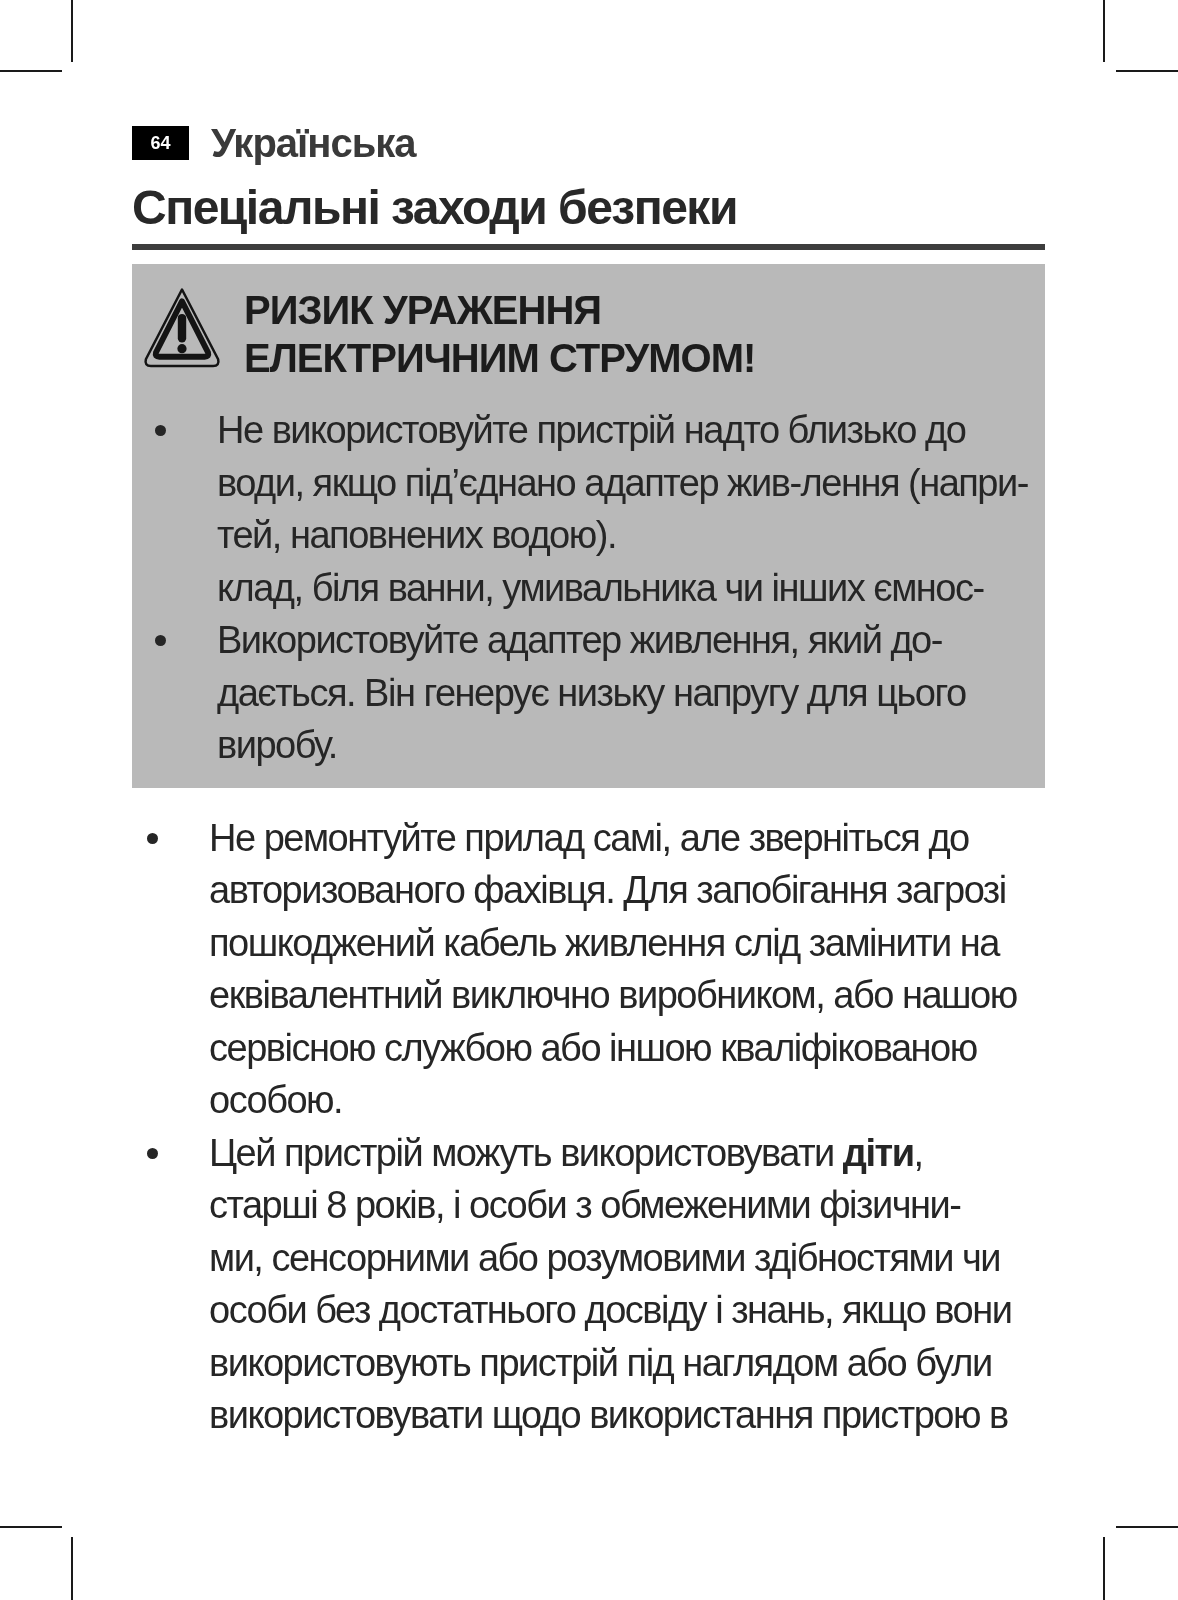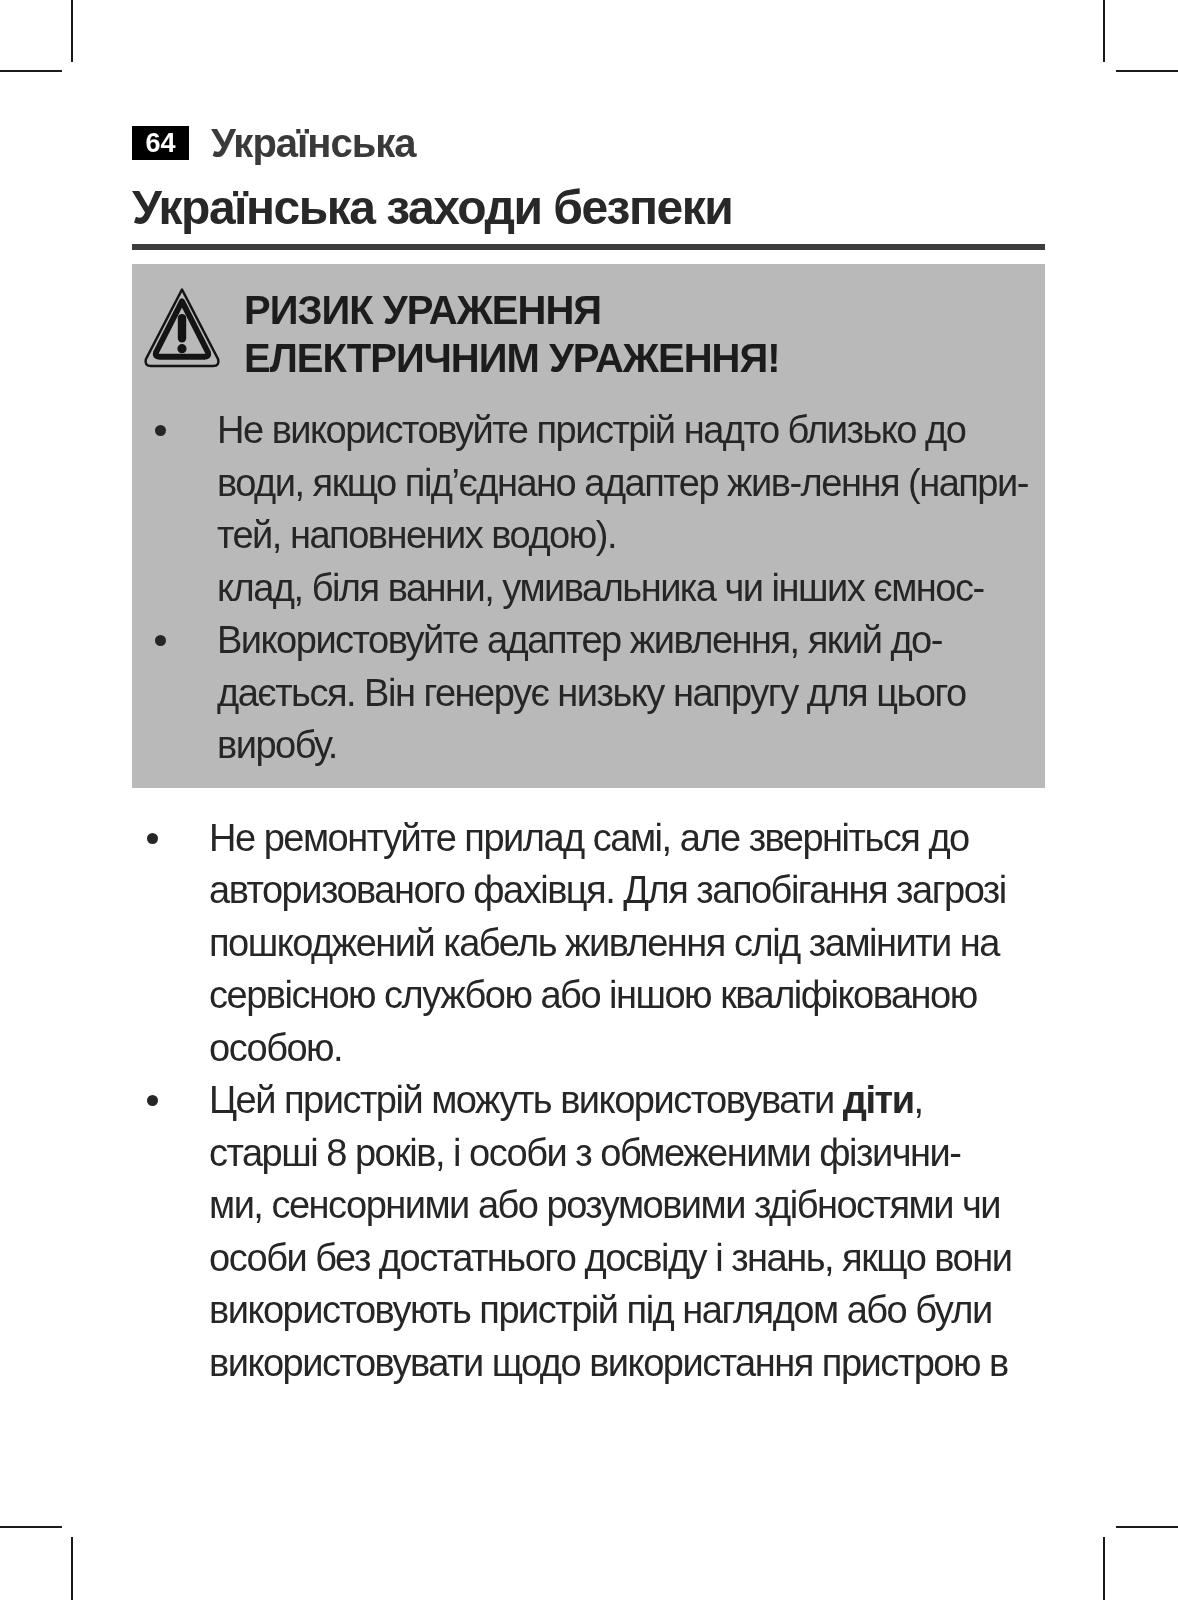--- a/index.html
+++ b/index.html
@@ -17,21 +17,21 @@
   .crop.bl-v{left:71px;top:1537px;width:2px;height:63px;}
   .crop.br-h{left:1116px;top:1526px;width:62px;height:2px;}
   .crop.br-v{left:1103px;top:1537px;width:2px;height:63px;}
 
   .content{position:absolute;left:132px;top:126px;width:913px;}
 
   .header-row{display:flex;align-items:center;}
   .page-badge{
     background:#000000;color:#ffffff;width:57px;height:34px;
     display:flex;align-items:center;justify-content:center;
-    font-size:27px;font-weight:bold;text-align:center;
+    font-size:18px;font-weight:bold;text-align:center;
   }
   .language{
     margin-left:22px;font-size:40px;font-weight:bold;color:#3a3a3a;
     letter-spacing:-1px;line-height:34px;
   }
   .doc-title{
     margin-top:24px;font-size:48px;font-weight:bold;color:#282828;
     letter-spacing:-1.5px;line-height:48px;
   }
   .rule{margin-top:12px;height:6px;background:#3d3d3d;}
@@ -67,36 +67,36 @@
 <div class="crop br-h"></div>
 <div class="crop br-v"></div>
 
 <div class="content">
 
   <div class="header-row">
     <div class="page-badge">64</div>
     <div class="language">Українська</div>
   </div>
 
-  <div class="doc-title">Українська заходи безпеки</div>
+  <div class="doc-title">Спеціальні заходи безпеки</div>
   <div class="rule"></div>
 
   <div class="warning-box">
     <div class="warning-header">
       <div class="warning-icon">
         <svg viewBox="0 0 100 104" xmlns="http://www.w3.org/2000/svg">
           <path d="M50 5 L93 88 Q95 96 87 96 L13 96 Q5 96 7 88 Z" fill="none" stroke="#141414" stroke-width="3" stroke-linejoin="round"></path>
           <path d="M50 19 L81 80 Q82.5 85 77 85 L23 85 Q17.5 85 19 80 Z" fill="none" stroke="#141414" stroke-width="7" stroke-linejoin="round"></path>
           <line x1="50" y1="39" x2="50" y2="63" stroke="#141414" stroke-width="10" stroke-linecap="round"></line>
           <circle cx="50" cy="75.5" r="5.5" fill="#141414"></circle>
         </svg>
       </div>
       <div class="warning-title">
         <div>РИЗИК УРАЖЕННЯ</div>
-        <div>ЕЛЕКТРИЧНИМ УРАЖЕННЯ!</div>
+        <div>ЕЛЕКТРИЧНИМ СТРУМОМ!</div>
       </div>
     </div>
 
     <div class="box-bullets">
       <div class="bullet">
         <div class="dot"></div>
         <div class="blines">
             <div>Не використовуйте пристрій надто близько до</div>
             <div>води, якщо під’єднано адаптер жив-лення (напри-</div>
             <div>тей, наповнених водою).</div>
@@ -114,20 +114,21 @@
     </div>
   </div>
 
   <div class="body-bullets">
     <div class="bullet">
       <div class="dot"></div>
       <div class="blines">
           <div>Не ремонтуйте прилад самі, але зверніться до</div>
           <div>авторизованого фахівця. Для запобігання загрозі</div>
           <div>пошкоджений кабель живлення слід замінити на</div>
+          <div>еквівалентний виключно виробником, або нашою</div>
           <div>сервісною службою або іншою кваліфікованою</div>
           <div>особою.</div>
         </div>
     </div>
     <div class="bullet">
       <div class="dot"></div>
       <div class="blines">
           <div><span>Цей пристрій можуть використовувати </span><span class="b">діти</span><span>,</span></div>
           <div>старші 8 років, і особи з обмеженими фізични-</div>
           <div>ми, сенсорними або розумовими здібностями чи</div>

